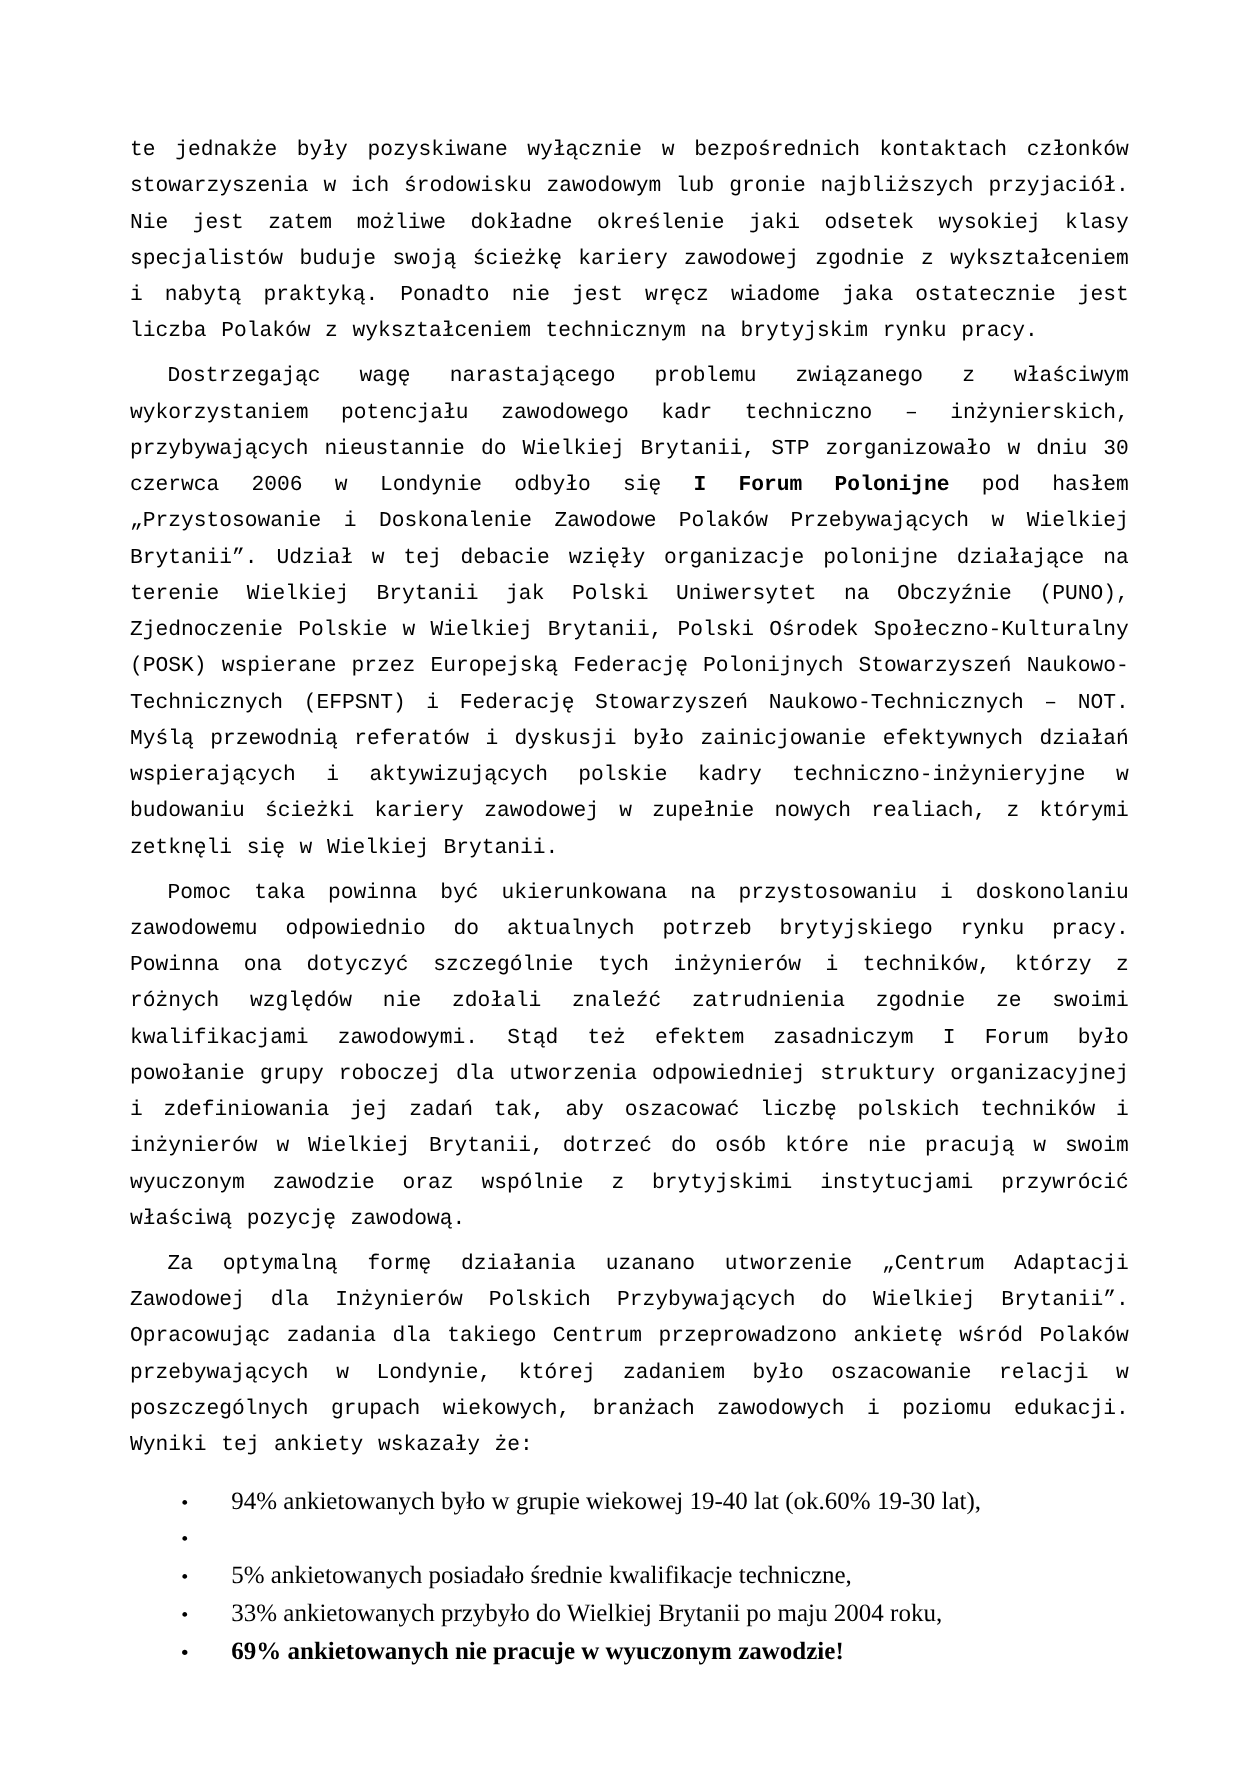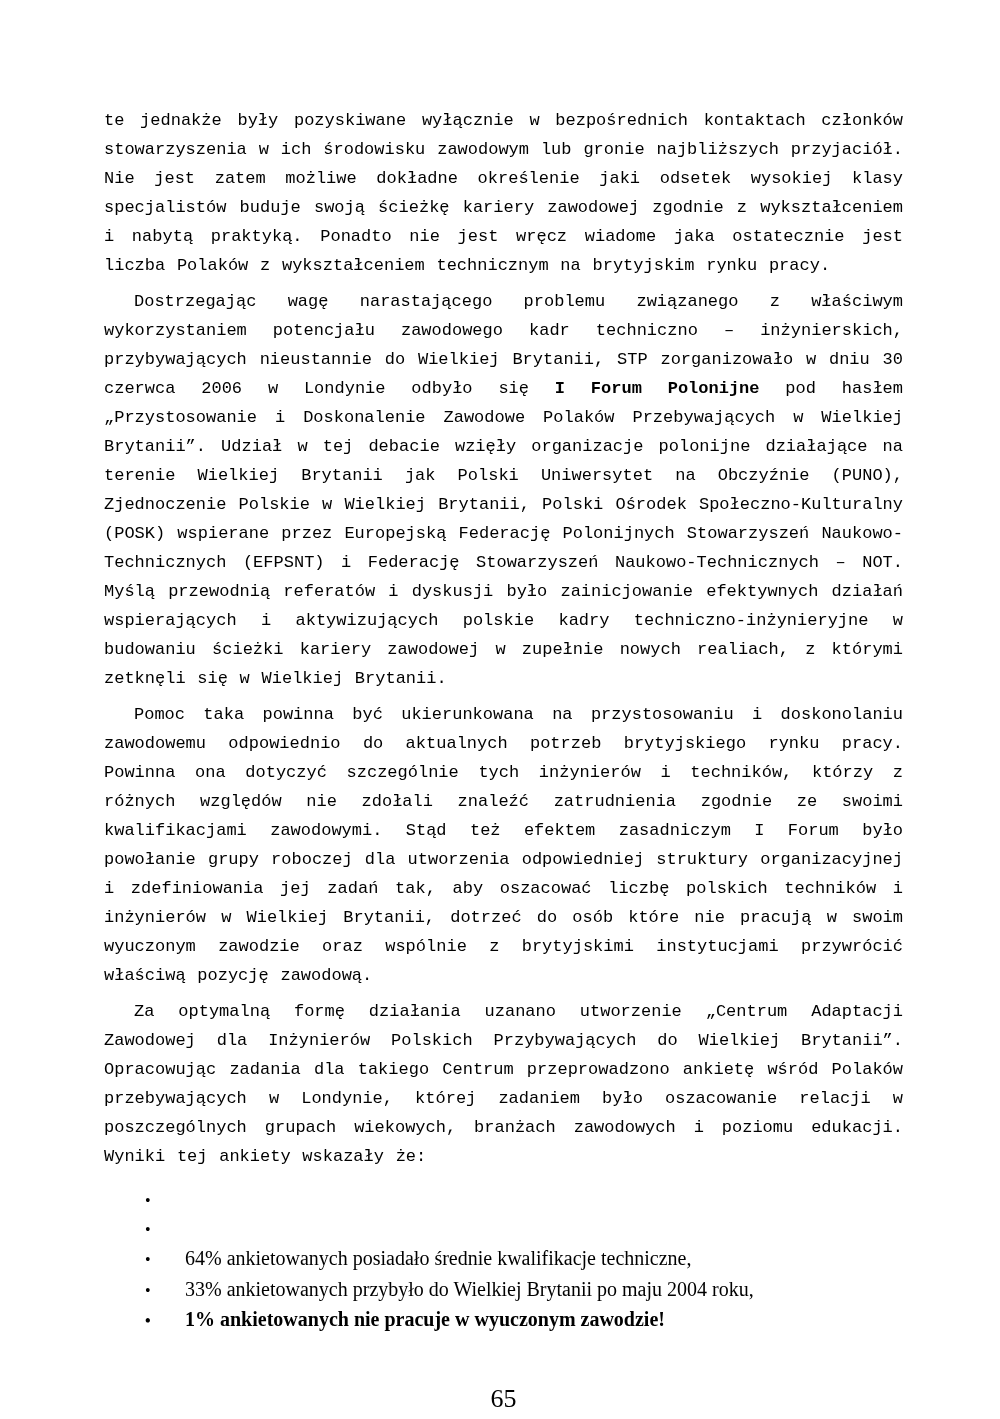--- a/index.html
+++ b/index.html
@@ -71,33 +71,33 @@
 
   <p class="para"><span>Dostrzegając wagę narastającego problemu związanego z właściwym wykorzystaniem potencjału zawodowego kadr techniczno – inżynierskich, przybywających nieustannie do Wielkiej Brytanii,  STP zorganizowało w dniu 30 czerwca 2006 w Londynie odbyło się </span><span class="bold-inline">I Forum Polonijne</span><span> pod hasłem „Przystosowanie i Doskonalenie  Zawodowe Polaków Przebywających w Wielkiej Brytanii”. Udział w tej debacie wzięły organizacje polonijne działające na terenie Wielkiej Brytanii jak Polski Uniwersytet na Obczyźnie (PUNO), Zjednoczenie Polskie w Wielkiej Brytanii, Polski Ośrodek Społeczno-Kulturalny (POSK) wspierane przez Europejską Federację Polonijnych Stowarzyszeń Naukowo-Technicznych (EFPSNT) i Federację Stowarzyszeń Naukowo-Technicznych – NOT. Myślą przewodnią referatów i dyskusji było zainicjowanie efektywnych działań wspierających i aktywizujących polskie kadry techniczno-inżynieryjne w budowaniu ścieżki kariery zawodowej w zupełnie nowych realiach, z którymi zetknęli się w Wielkiej Brytanii.</span></p>
 
   <p class="para">Pomoc taka powinna być ukierunkowana na przystosowaniu i doskonolaniu zawodowemu odpowiednio do aktualnych potrzeb brytyjskiego rynku pracy. Powinna ona dotyczyć szczególnie tych inżynierów i techników, którzy z różnych względów nie zdołali znaleźć zatrudnienia zgodnie ze swoimi kwalifikacjami zawodowymi. Stąd też  efektem zasadniczym I Forum było powołanie grupy roboczej dla utworzenia odpowiedniej struktury organizacyjnej i zdefiniowania jej zadań tak, aby oszacować liczbę polskich techników i inżynierów w Wielkiej Brytanii, dotrzeć do osób które nie pracują w swoim wyuczonym zawodzie oraz wspólnie z brytyjskimi instytucjami przywrócić właściwą pozycję zawodową.</p>
 
   <p class="para">Za optymalną formę działania uzanano utworzenie „Centrum Adaptacji Zawodowej dla Inżynierów Polskich Przybywających do Wielkiej Brytanii”. Opracowując zadania dla takiego Centrum przeprowadzono ankietę wśród Polaków przebywających w Londynie, której zadaniem było oszacowanie relacji w poszczególnych grupach wiekowych, branżach zawodowych i poziomu edukacji. Wyniki tej ankiety wskazały że:</p>
 
   <ul class="bullets">
     <li>
       <span class="marker">•</span>
+      <span class="li-text">94% ankietowanych było w grupie wiekowej 19-40 lat (ok.60% 19-30 lat),</span>
     </li>
     <li>
       <span class="marker">•</span>
     </li>
     <li>
       <span class="marker">•</span>
-      <span class="li-text">64% ankietowanych posiadało średnie kwalifikacje techniczne,</span>
+      <span class="li-text">5% ankietowanych posiadało średnie kwalifikacje techniczne,</span>
     </li>
     <li>
       <span class="marker">•</span>
       <span class="li-text">33% ankietowanych przybyło do Wielkiej Brytanii po maju 2004 roku,</span>
     </li>
     <li class="bold">
       <span class="marker">•</span>
-      <span class="li-text">1% ankietowanych nie pracuje w wyuczonym zawodzie!</span>
+      <span class="li-text">69% ankietowanych nie pracuje w wyuczonym zawodzie!</span>
     </li>
   </ul>
 
-  <div class="page-number">65</div>
 
 </main>
 
 </body></html>

